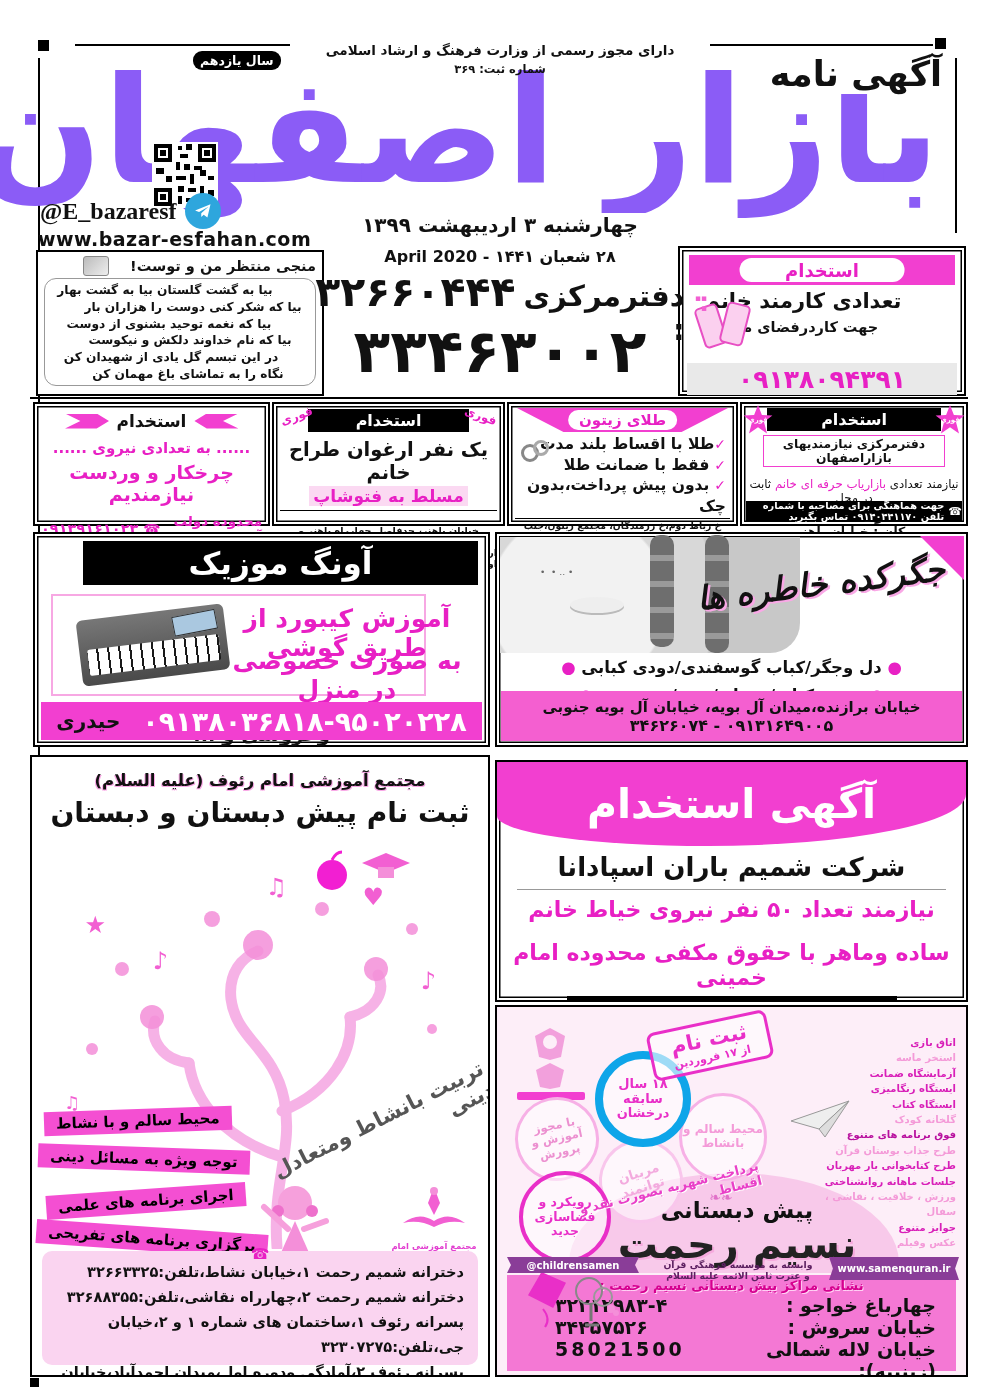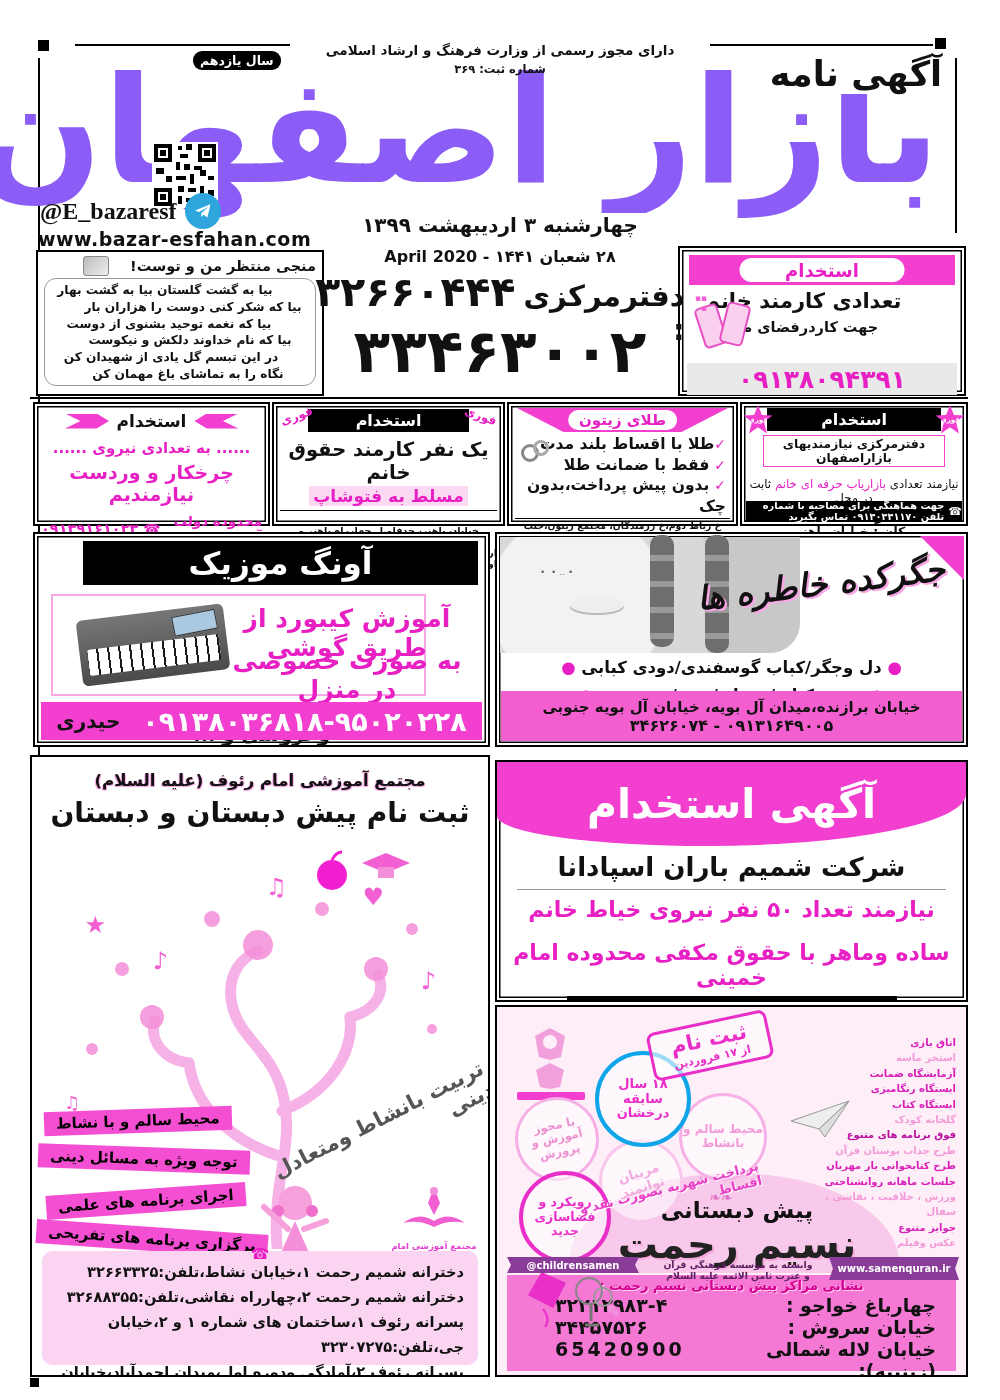--- a/index.html
+++ b/index.html
@@ -148,21 +148,21 @@
       <span class="b mg ltr" style="font-size:14.5px">۰۹۱۳۹۱۶۱۰۲۳</span>
     </div>
   </div>
 
   <div class="a box dbl" style="left:272px;top:402px;width:233px;height:124px;padding:5px 6px">
     <div style="position:relative;height:26px">
       <div class="a fx fc" style="left:28px;right:28px;height:23px;background:#000;color:#fff;font-weight:bold;font-size:16px;letter-spacing:7px">استخدام</div>
       <span class="a b mg" style="right:0;top:0;font-size:12px;transform:rotate(20deg)">فوری</span>
       <span class="a b mg" style="left:0;top:0;font-size:12px;transform:rotate(-20deg)">فوری</span>
     </div>
-    <div class="b c" style="font-size:19.5px;margin-top:3px">یک نفر کارمند حقوق خانم</div>
+    <div class="b c" style="font-size:19.5px;margin-top:3px">یک نفر ارغوان طراح خانم</div>
     <div class="c" style="margin-top:2px"><span class="b mg" style="font-size:17px;background:#fbd9f2;padding:0 4px">مسلط به فتوشاپ</span></div>
     <div style="border-top:1.5px solid #000;margin-top:4px"></div>
     <div class="b" style="font-size:9.6px;margin-top:14px;text-align:center">خیابان باهنر، حدفاصل چهارراه باهنر و چهارراه آیت ا... خادمی،ساختمان</div>
     <div class="fx" style="justify-content:space-between;align-items:center">
       <span class="b" style="font-size:9.6px">ارغوان،طبقه اول،واحد۲</span>
       <span class="b ltr" style="font-size:19px;letter-spacing:1px">۰۹۱۳۸۰۹۴۳۹۱</span>
     </div>
   </div>
 
   <div class="a box dbl" style="left:507px;top:402px;width:231px;height:124px;padding:4px 6px">
@@ -358,21 +358,21 @@
       <div class="b" style="font-size:10px;color:#f49ad8">گلخانه کودک</div>
       <div class="b" style="font-size:10px;color:#b80f9e">فوق برنامه های متنوع</div>
       <div class="b" style="font-size:10px;color:#f49ad8">طرح جذاب بوستان قرآن</div>
       <div class="b" style="font-size:10px;color:#d81fb8">طرح کتابخوانی یار مهربان</div>
       <div class="b" style="font-size:10px;color:#d81fb8">جلسات ماهانه روانشناختی</div>
       <div class="b" style="font-size:10px;color:#f49ad8">ورزش ، خلاقیت ، نقاشی ، سفال</div>
       <div class="b" style="font-size:10px;color:#d81fb8">جوایز متنوع</div>
       <div class="b" style="font-size:10px;color:#f49ad8">عکس وفیلم</div>
     </div>
 
-    <div class="a circ" style="left:98px;top:44px;width:96px;height:96px;border:4px solid #0ea5e9;color:#e92fc8;font-size:13px;z-index:3">۱۸ سال سابقه درخشان</div>
+    <div class="a circ" style="left:98px;top:44px;width:96px;height:96px;border:8px solid #0ea5e9;color:#e92fc8;font-size:13px;z-index:3">۱۸ سال سابقه درخشان</div>
     <div class="a circ" style="left:182px;top:86px;width:88px;height:88px;border:3px solid #f7b0e6;color:#f49ad8;font-size:12px;z-index:2">محیط سالم و بانشاط</div>
     <div class="a circ" style="left:18px;top:90px;width:84px;height:84px;border:3px solid #f7b0e6;color:#ec90d0;font-size:11.5px;transform:rotate(-12deg);z-index:2">با مجوز آموزش و پرورش</div>
     <div class="a circ" style="left:102px;top:132px;width:84px;height:84px;border:3px solid #f9c6ec;color:#f3aade;font-size:13px;transform:rotate(-18deg);z-index:2">مربیان توانمند</div>
     <div class="a circ" style="left:22px;top:164px;width:92px;height:92px;border:4px solid #e92fc8;color:#e92fc8;font-size:12.5px;z-index:3">رویکرد و فضاسازی جدید</div>
 
     <svg class="a" style="left:292px;top:92px" width="62" height="40" viewBox="0 0 62 40">
       <polygon points="2,22 60,2 30,30" fill="#eee" stroke="#999"></polygon>
         <polygon points="30,30 60,2 36,38" fill="#ddd" stroke="#999"></polygon>
     </svg>
     <svg class="a" style="left:230px;top:162px" width="36" height="52" viewBox="0 0 36 52">
@@ -413,18 +413,18 @@
       <div class="fx" style="justify-content:space-between;padding:1px 20px 0 48px">
         <span class="b" style="font-size:19px">چهارباغ خواجو :</span>
         <span class="b ltr" style="font-size:19px;letter-spacing:3px">۳۲۲۱۲۹۸۳-۴</span>
       </div>
       <div class="fx" style="justify-content:space-between;padding:0 20px 0 48px">
         <span class="b" style="font-size:19px">خیابان سروش :</span>
         <span class="b ltr" style="font-size:19px;letter-spacing:3px">۳۴۴۵۷۵۲۶</span>
       </div>
       <div class="fx" style="justify-content:space-between;padding:0 20px 0 48px">
         <span class="b" style="font-size:19px">خیابان لاله شمالی (زینبیه):</span>
-        <span class="b ltr" style="font-size:19px;letter-spacing:3px">65420900</span>
+        <span class="b ltr" style="font-size:19px;letter-spacing:3px">58021500</span>
       </div>
     </div>
   </div>
 
 </div>
 
 </body></html>

